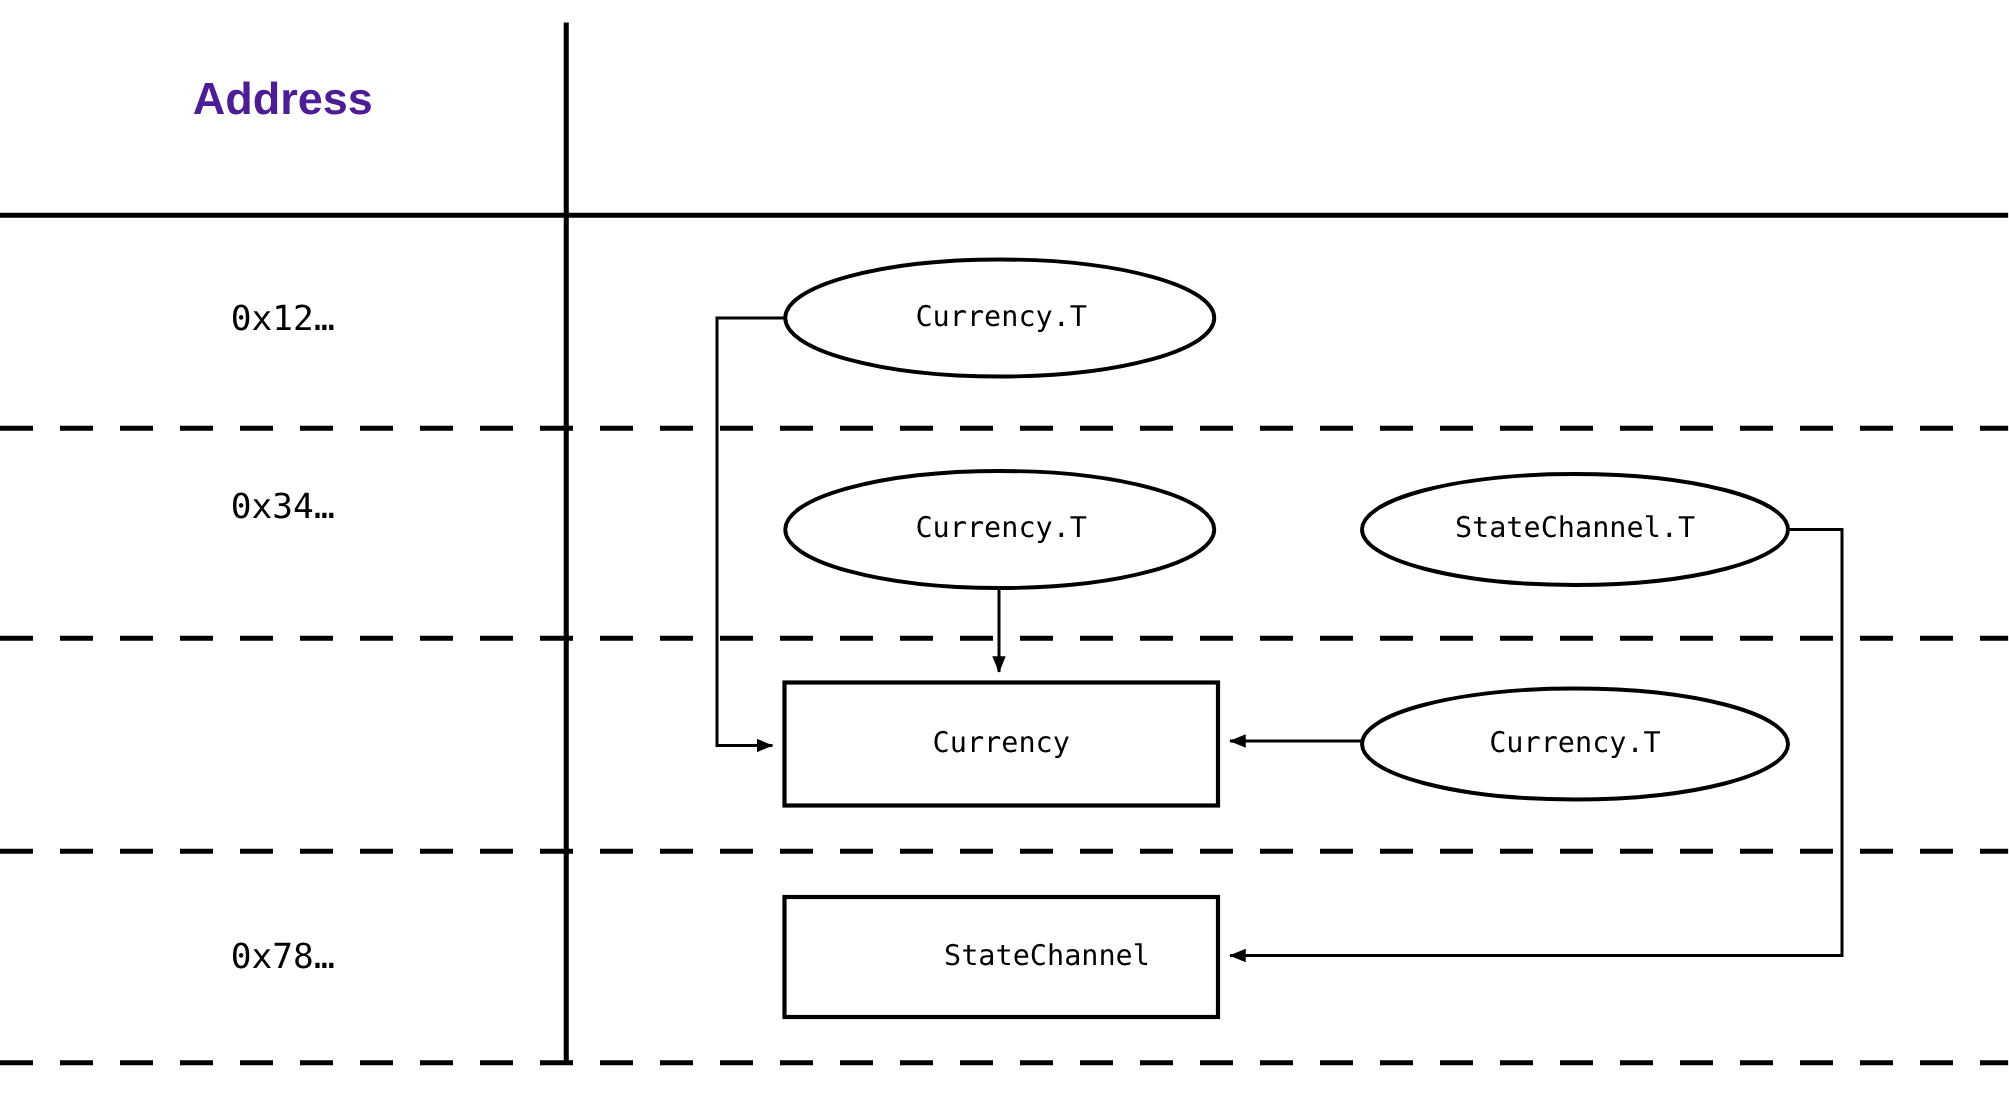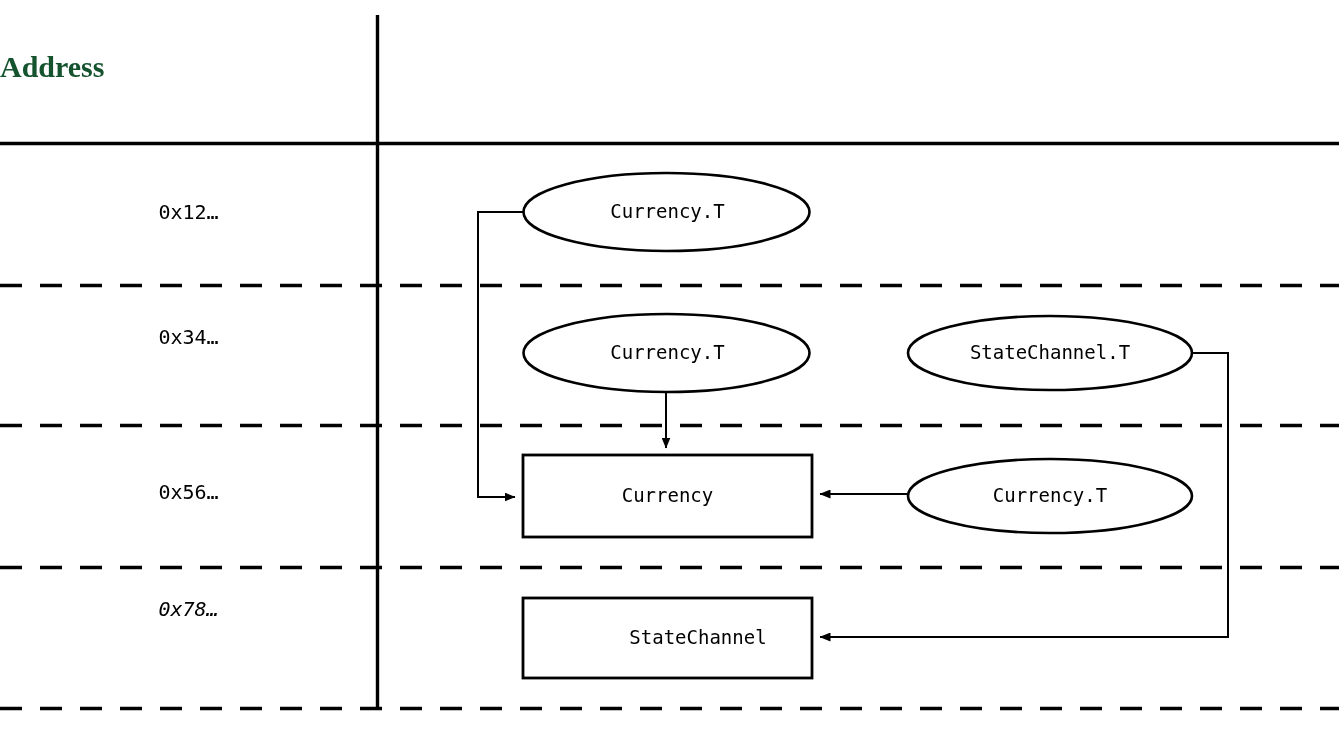--- a/index.html
+++ b/index.html
@@ -17,43 +17,44 @@
   }
   #diagram-svg {
     position: absolute;
     left: 0;
     top: 0;
     width: 1339px;
     height: 740px;
   }
   .hdr {
     position: absolute;
-    font-family: Liberation Serif, serif;
+    font-family: Liberation Sans, sans-serif;
     font-weight: bold;
     font-size: 30px;
-    color: #14532d;
+    color: #4c1d95;
+    text-align: center;
     white-space: nowrap;
   }
   #hdr-address {
     left: 0px;
     top: 50px;
     width: 377px;
   }
   #hdr-content {
     left: 378px;
     top: 50px;
     width: 961px;
   }
   .addr-label {
     position: absolute;
     left: 0px;
     width: 377px;
     text-align: center;
     font-family: "DejaVu Sans Mono", "Liberation Mono", monospace;
-    font-size: 20px;
+    font-size: 23px;
     color: #000000;
     white-space: nowrap;
   }
   .node-label {
     position: absolute;
     font-family: "DejaVu Sans Mono", "Liberation Mono", monospace;
     font-size: 19px;
     color: #000000;
     text-align: center;
     white-space: nowrap;
@@ -100,22 +101,21 @@
 
     <ellipse cx="1050" cy="496" rx="142" ry="37" fill="#ffffff" stroke="#000000" stroke-width="2.6"></ellipse>
 
     <rect x="523" y="598" width="289" height="80" fill="#ffffff" stroke="#000000" stroke-width="2.8"></rect>
   </svg>
 
   <div class="hdr" id="hdr-address">Address</div>
 
   <div class="addr-label" style="top:200px;">0x12…</div>
   <div class="addr-label" style="top:325px;">0x34…</div>
-  <div class="addr-label" style="top:480px;">0x56…</div>
-  <div class="addr-label" style="top:597px;font-style:italic;">0x78…</div>
+  <div class="addr-label" style="top:625px;">0x78…</div>
 
   <div class="node-label" style="left:523px; top:200px; width:289px;">Currency.T</div>
 
   <div class="node-label" style="left:523px; top:341px; width:289px;">Currency.T</div>
 
   <div class="node-label" style="left:523px; top:484px; width:289px;">Currency</div>
 
   <div class="node-label" style="left:908px; top:341px; width:284px;">StateChannel.T</div>
 
   <div class="node-label" style="left:908px; top:484px; width:284px;">Currency.T</div>

